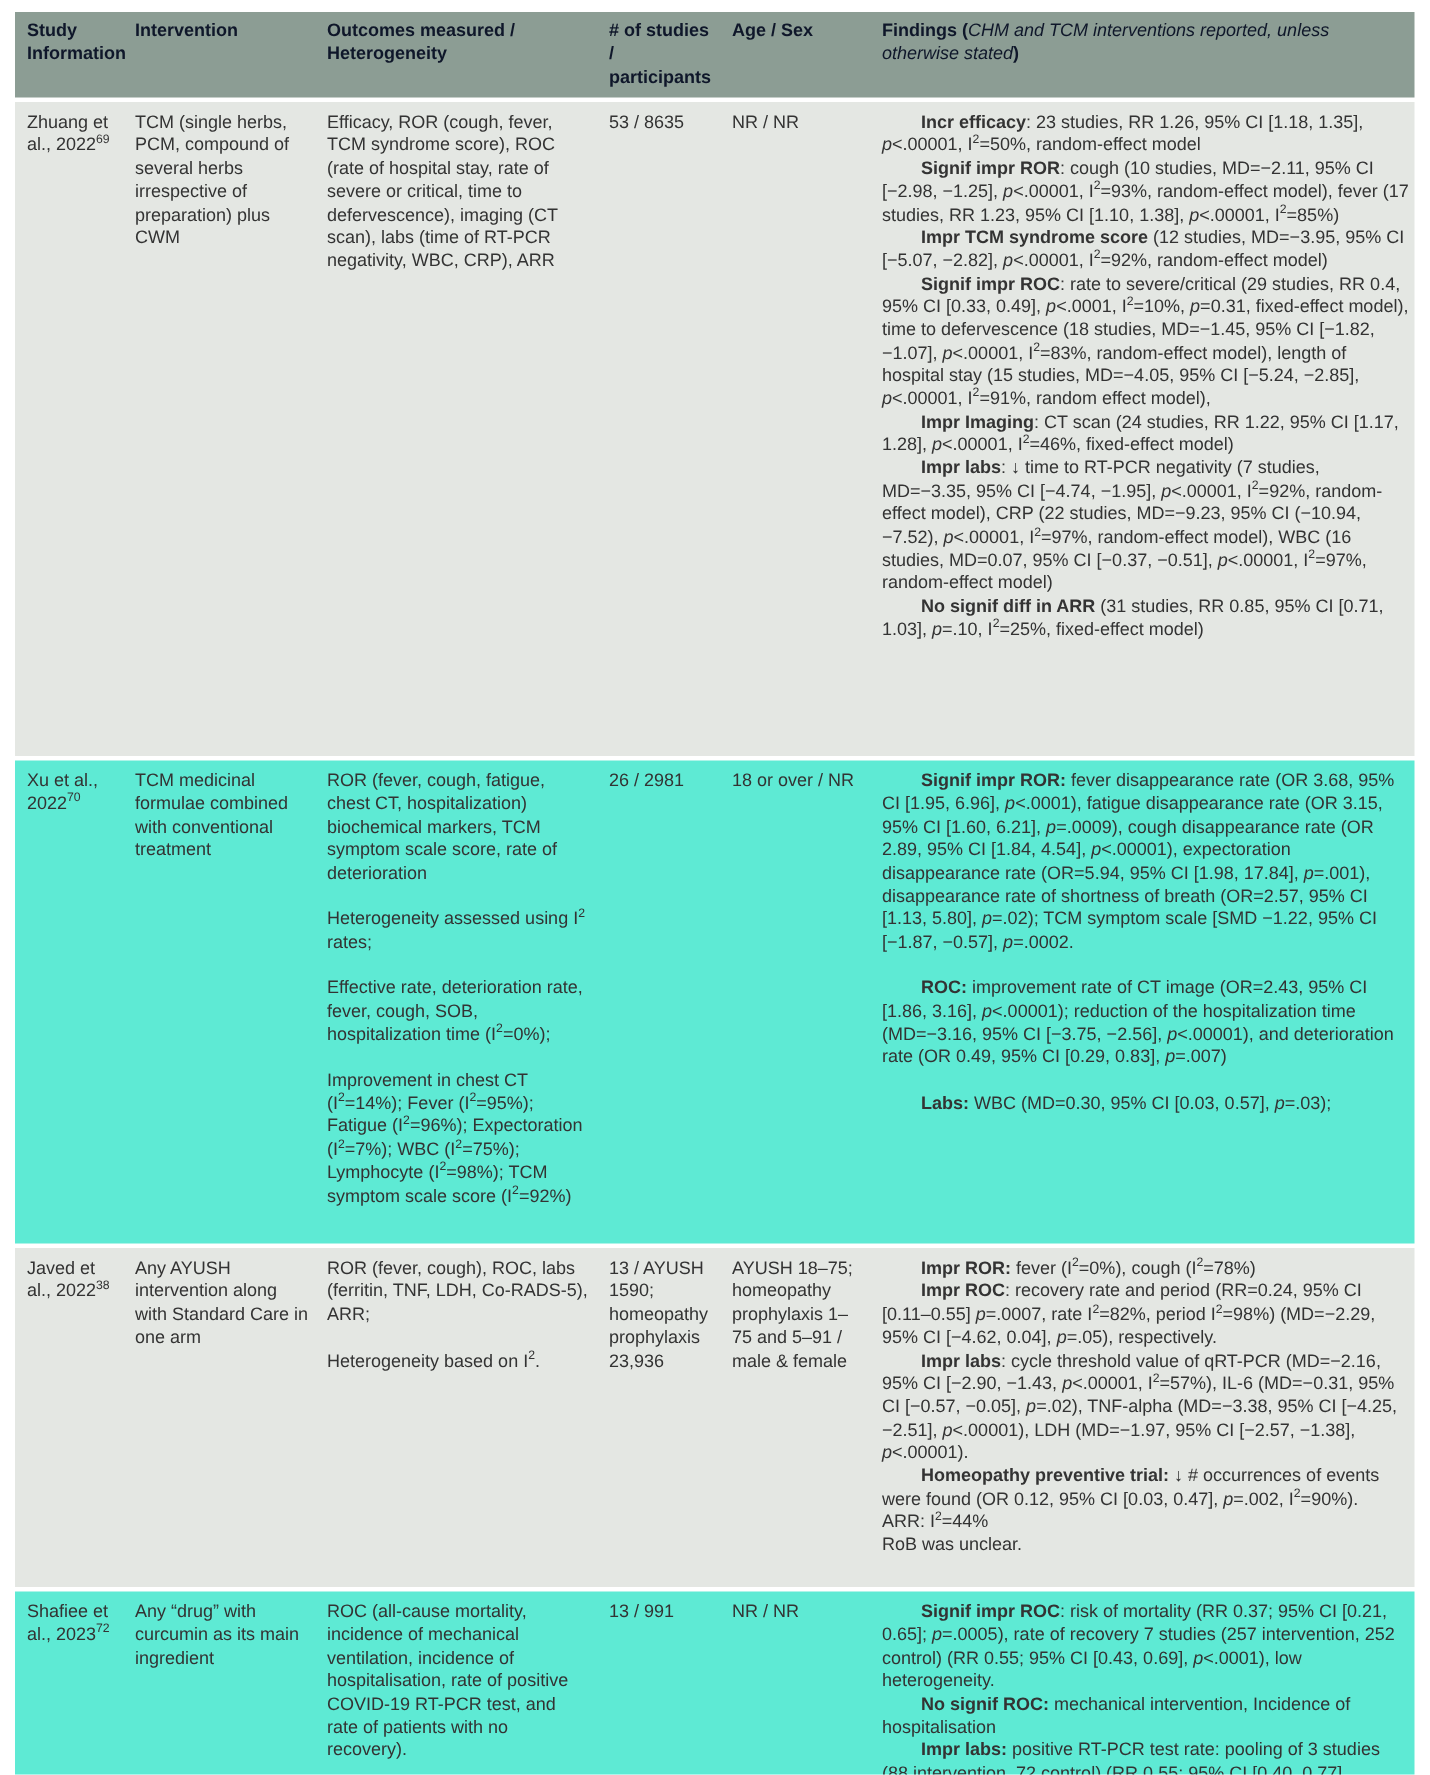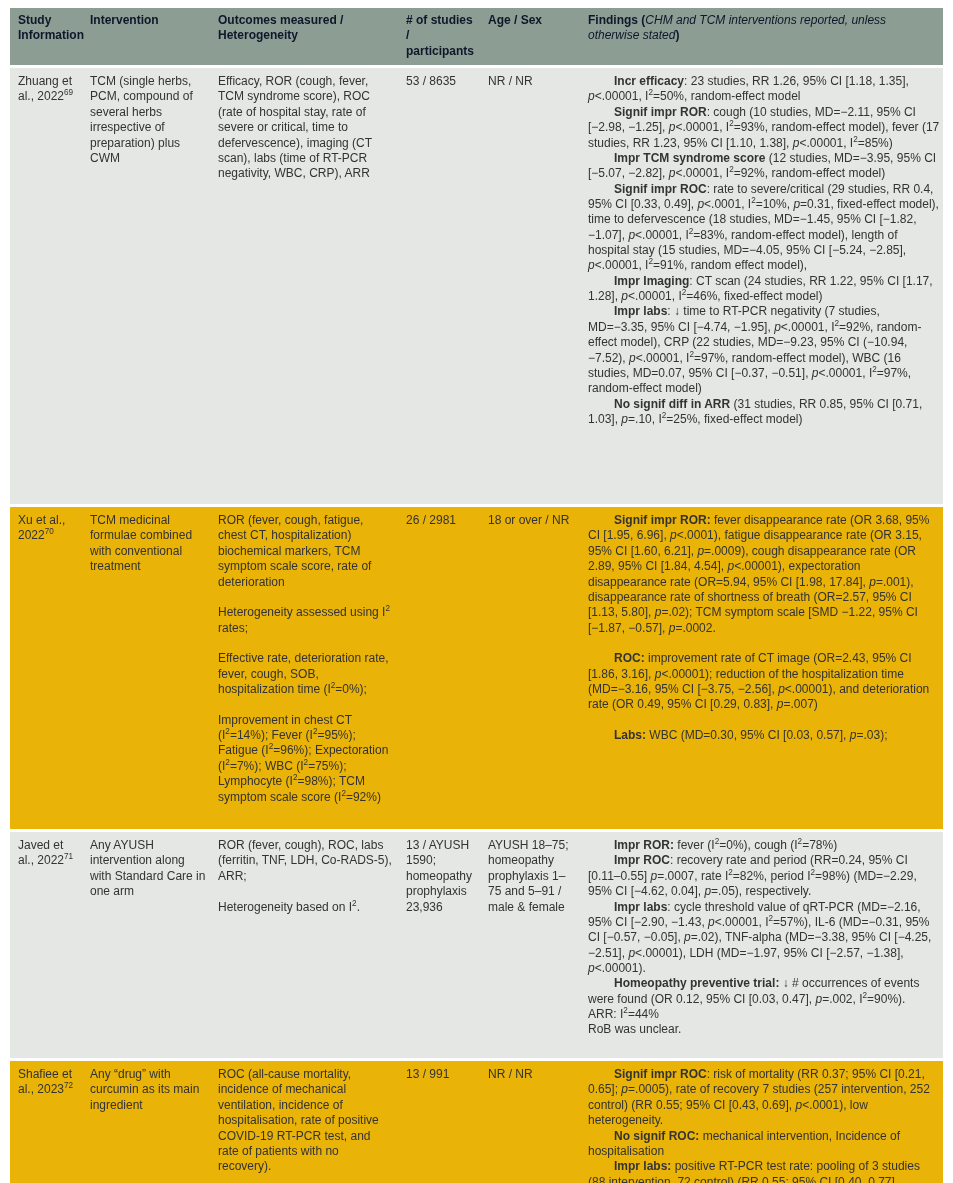--- a/index.html
+++ b/index.html
@@ -41,21 +41,21 @@
   thead th:first-child { padding-left: 8px; }
   thead th.findings-h { padding-right: 4px; }
   thead th .hdr-italic { font-style: italic; font-weight: normal; }
   tbody td {
     vertical-align: top;
     padding: 6px 12px 8px 0;
   }
   tbody td:first-child { padding-left: 8px; }
   tbody td.findings-cell { padding-right: 3px; }
   tr.row-odd td  { background: #e4e7e3; }
-  tr.row-even td { background: #eab308; margin-left: 18px; }
+  tr.row-even td { background: #5eead4; margin-left: 18px; }
   tr.r1 { height: 436px; }
   tr.r2 { height: 322px; }
   tr.r3 { height: 226px; }
   tr.r4 { height: 140px; }
   sup {
     font-size: 0.68em;
     vertical-align: super;
     line-height: 0;
   }
   .continuation-strip {
@@ -101,21 +101,21 @@
       </tr>
       <tr class="row-even r2">
         <td>Xu et al., 2022<sup>70</sup></td>
         <td>TCM medicinal formulae combined with conventional treatment</td>
         <td>ROR (fever, cough, fatigue, chest CT, hospitalization) biochemical markers, TCM symptom scale score, rate of deterioration<br><br>Heterogeneity assessed using I<sup>2</sup> rates;<br><br>Effective rate, deterioration rate, fever, cough, SOB, hospitalization time (I<sup>2</sup>=0%);<br><br>Improvement in chest CT (I<sup>2</sup>=14%); Fever (I<sup>2</sup>=95%); Fatigue (I<sup>2</sup>=96%); Expectoration (I<sup>2</sup>=7%); WBC (I<sup>2</sup>=75%); Lymphocyte (I<sup>2</sup>=98%); TCM symptom scale score (I<sup>2</sup>=92%)</td>
         <td>26 / 2981</td>
         <td>18 or over / NR</td>
         <td class="findings-cell"><b>Signif impr ROR:</b> fever disappearance rate (OR 3.68, 95% CI [1.95, 6.96], <i>p</i>&lt;.0001), fatigue disappearance rate (OR 3.15, 95% CI [1.60, 6.21], <i>p</i>=.0009), cough disappearance rate (OR 2.89, 95% CI [1.84, 4.54], <i>p</i>&lt;.00001), expectoration disappearance rate (OR=5.94, 95% CI [1.98, 17.84], <i>p</i>=.001), disappearance rate of shortness of breath (OR=2.57, 95% CI [1.13, 5.80], <i>p</i>=.02); TCM symptom scale [SMD −1.22, 95% CI [−1.87, −0.57], <i>p</i>=.0002.<br><br><b>ROC:</b> improvement rate of CT image (OR=2.43, 95% CI [1.86, 3.16], <i>p</i>&lt;.00001); reduction of the hospitalization time (MD=−3.16, 95% CI [−3.75, −2.56], <i>p</i>&lt;.00001), and deterioration rate (OR 0.49, 95% CI [0.29, 0.83], <i>p</i>=.007)<br><br><b>Labs:</b> WBC (MD=0.30, 95% CI [0.03, 0.57], <i>p</i>=.03);</td>
       </tr>
       <tr class="row-odd r3">
-        <td>Javed et al., 2022<sup>71</sup></td>
+        <td>Javed et al., 2022<sup>38</sup></td>
         <td>Any AYUSH intervention along with Standard Care in one arm</td>
         <td>ROR (fever, cough), ROC, labs (ferritin, TNF, LDH, Co-RADS-5), ARR;<br><br>Heterogeneity based on I<sup>2</sup>.</td>
         <td>13 / AYUSH 1590; homeopathy prophylaxis 23,936</td>
         <td>AYUSH 18–75; homeopathy prophylaxis 1–75 and 5–91 / male &amp; female</td>
         <td class="findings-cell"><b>Impr ROR:</b> fever (I<sup>2</sup>=0%), cough (I<sup>2</sup>=78%)<br><b>Impr ROC</b>: recovery rate and period (RR=0.24, 95% CI [0.11–0.55] <i>p</i>=.0007, rate I<sup>2</sup>=82%, period I<sup>2</sup>=98%) (MD=−2.29, 95% CI [−4.62, 0.04], <i>p</i>=.05), respectively.<br><b>Impr labs</b>: cycle threshold value of qRT-PCR (MD=−2.16, 95% CI [−2.90, −1.43, <i>p</i>&lt;.00001, I<sup>2</sup>=57%), IL-6 (MD=−0.31, 95% CI [−0.57, −0.05], <i>p</i>=.02), TNF-alpha (MD=−3.38, 95% CI [−4.25, −2.51], <i>p</i>&lt;.00001), LDH (MD=−1.97, 95% CI [−2.57, −1.38], <i>p</i>&lt;.00001).<br><b>Homeopathy preventive trial:</b> ↓ # occurrences of events were found (OR 0.12, 95% CI [0.03, 0.47], <i>p</i>=.002, I<sup>2</sup>=90%).<br>ARR: I<sup>2</sup>=44%<br>RoB was unclear.</td>
       </tr>
       <tr class="row-even r4">
         <td>Shafiee et al., 2023<sup>72</sup></td>
         <td>Any “drug” with curcumin as its main ingredient</td>
         <td>ROC (all-cause mortality, incidence of mechanical ventilation, incidence of hospitalisation, rate of positive COVID-19 RT-PCR test, and rate of patients with no recovery).<br><br>Heterogeneity provided</td>

